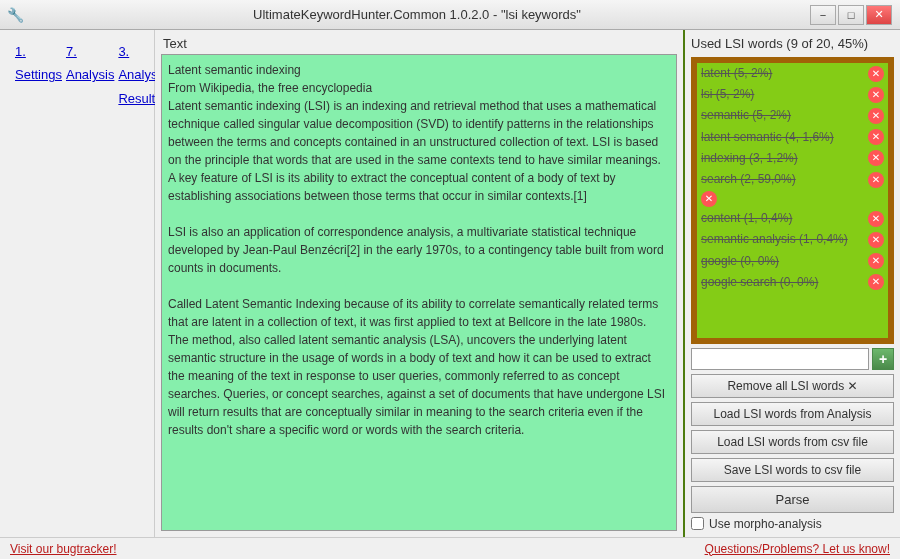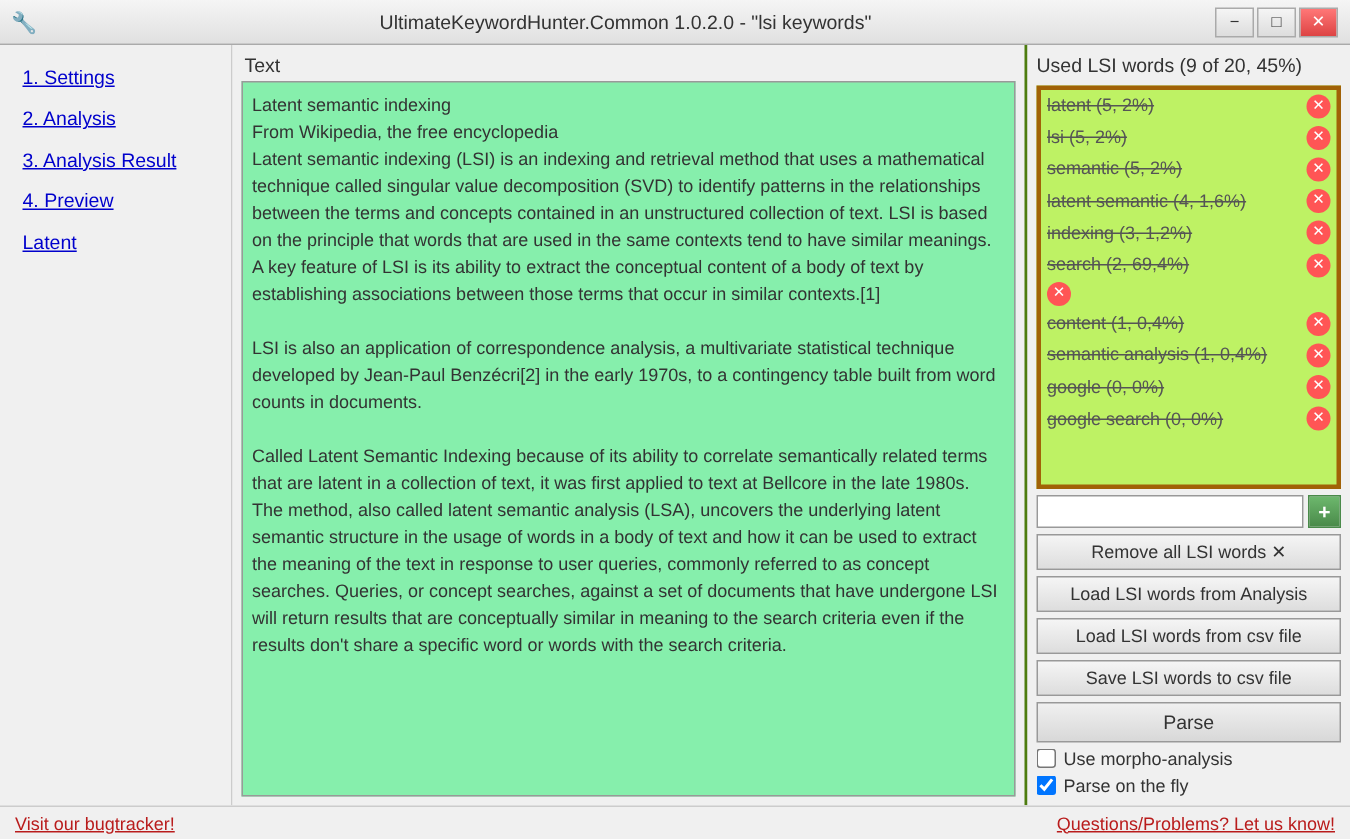--- a/index.html
+++ b/index.html
@@ -65,21 +65,20 @@
       overflow: hidden;
     }
 
     
     .sidebar {
       width: 155px;
       background: #f0f0f0;
       border-right: 1px solid #ccc;
       padding: 10px 15px;
       display: flex;
-      flex-direction: column;
       gap: 4px;
     }
     .sidebar a {
       color: #0000cc;
       text-decoration: underline;
       cursor: pointer;
       font-size: 13px;
       line-height: 1.8;
       display: block;
     }
@@ -127,22 +126,22 @@
       gap: 4px;
     }
     .right-panel-title {
       font-size: 13px;
       color: #333;
       margin-bottom: 2px;
     }
 
     
     .lsi-list-container {
-      border: 3px solid #a16207;
-      background: #bef264;
+      border: 6px solid #a16207;
+      background: #84cc16;
       flex: 1;
       overflow-y: auto;
       max-height: 290px;
     }
     .lsi-item {
       display: flex;
       align-items: center;
       justify-content: space-between;
       padding: 1px 4px;
       font-size: 12px;
@@ -266,21 +265,21 @@
     <button class="titlebar-btn">−</button>
     <button class="titlebar-btn">□</button>
     <button class="titlebar-btn close">✕</button>
   </div>
 </div>
 
 <div class="main-container">
 
   <div class="sidebar">
     <a>1. Settings</a>
-    <a>2. Analysis</a>
+    <a>7. Analysis</a>
     <a>3. Analysis Result</a>
     <a>4. Preview</a>
     <a>Latent</a>
     <div class="sidebar-spacer"></div>
   </div>
 
   <div class="text-panel">
     <div class="text-panel-label">Text</div>
     <textarea class="text-area" id="text-area-content" style="">Latent semantic indexing
 From Wikipedia, the free encyclopedia
@@ -309,21 +308,21 @@
         </div>
         <div class="lsi-item">
           <span style="text-decoration: line-through;">latent semantic (4, 1,6%)</span>
           <div class="lsi-remove">✕</div>
         </div>
         <div class="lsi-item">
           <span style="text-decoration: line-through;">indexing (3, 1,2%)</span>
           <div class="lsi-remove">✕</div>
         </div>
         <div class="lsi-item">
-          <span style="text-decoration: line-through;">search (2, 69,4%)</span>
+          <span style="text-decoration: line-through;">search (2, 59,0%)</span>
           <div class="lsi-remove">✕</div>
         </div>
         <div class="lsi-item">
           <div class="lsi-remove">✕</div>
         </div>
         <div class="lsi-item">
           <span style="text-decoration: line-through;">content (1, 0,4%)</span>
           <div class="lsi-remove">✕</div>
         </div>
         <div class="lsi-item">
@@ -348,23 +347,19 @@
     <button class="action-btn">Remove all LSI words ✕</button>
     <button class="action-btn">Load LSI words from Analysis</button>
     <button class="action-btn">Load LSI words from csv file</button>
     <button class="action-btn">Save LSI words to csv file</button>
     <button class="parse-btn">Parse</button>
 
     <div class="checkbox-row">
       <input type="checkbox" id="morpho-check" style="">
       <label for="morpho-check">Use morpho-analysis</label>
     </div>
-    <div class="checkbox-row">
-      <input type="checkbox" id="parse-fly-check" checked="" style="">
-      <label for="parse-fly-check">Parse on the fly</label>
-    </div>
   </div>
 </div>
 
 <div class="statusbar">
   <a>Visit our bugtracker!</a>
   <a>Questions/Problems? Let us know!</a>
 </div>
 
 </body></html>

